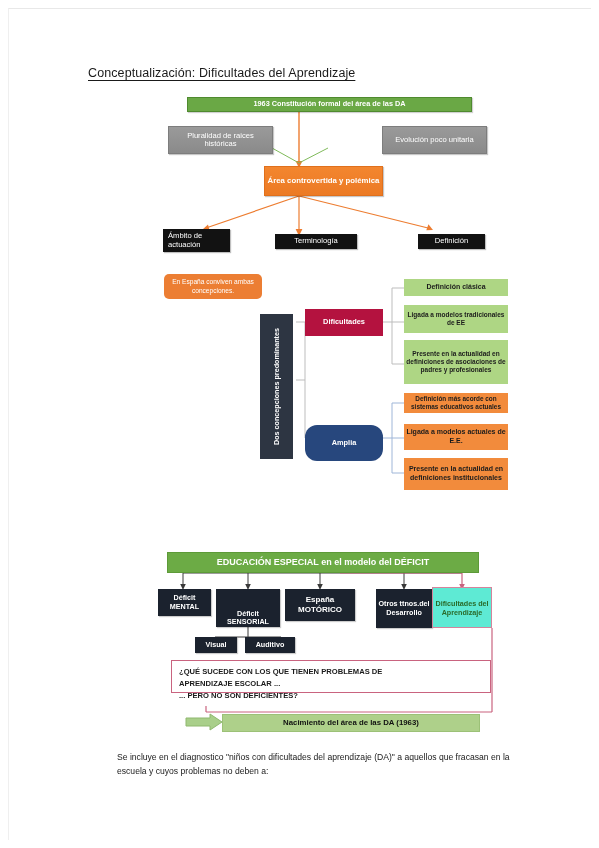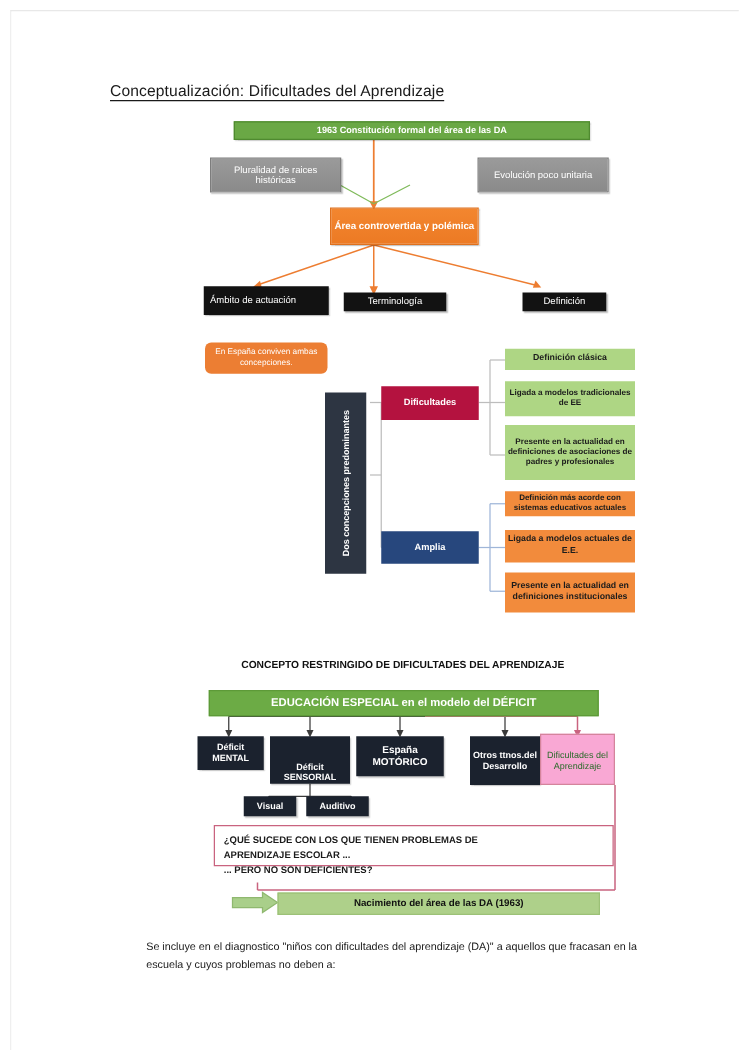--- a/index.html
+++ b/index.html
@@ -28,21 +28,21 @@
   .crimson{background:#b4123f;color:#ffffff;font-weight:bold;font-size:7.4px;}
   .navyblue{background:#27477d;color:#ffffff;font-weight:bold;font-size:7.4px;}
   .lgreen{background:#aed684;color:#1c1c1c;font-size:6.5px;line-height:1.28;}
   .lgreen.b{font-weight:bold;font-size:7px;}
   .orange2{background:#f28b3c;color:#1c1c1c;font-weight:bold;font-size:6.4px;line-height:1.25;}
 
   .sec2-title{position:absolute;left:193px;top:527px;font-size:8.2px;font-weight:bold;color:#111;white-space:nowrap;}
   .green-bar{background:#6cab45;color:#ffffff;font-weight:bold;font-size:9px;border:1px solid #5d9a38;}
   .dk{background:#1b222e;color:#ffffff;font-weight:bold;font-size:7.2px;line-height:1.2;
       box-shadow:1px 1px 1px rgba(0,0,0,.2);}
-  .pinkbox{background:#f9a8d4;border:1.2px solid #d4849c;color:#2a6b2a;font-weight:normal;font-size:7.2px;line-height:1.25;}
+  .pinkbox{background:#5eead4;border:1.2px solid #d4849c;color:#2a6b2a;font-weight:bold;font-size:7.2px;line-height:1.25;}
   .qbox{position:absolute;box-sizing:border-box;background:#ffffff;border:1.2px solid #c9637f;
       font-size:7.6px;font-weight:bold;color:#1a1a1a;padding:5px 7px;line-height:1.55;}
   .qbox .r{text-align:left;}
   .nac{background:#aed08a;color:#111;font-weight:bold;font-size:7.8px;border:1px solid #9cc177;}
 
   .para{position:absolute;left:117px;top:751px;width:400px;font-size:8.6px;color:#1a1a1a;line-height:1.62;}
   svg.ov{position:absolute;left:0;top:0;width:599px;height:848px;pointer-events:none;}
 </style>
 </head>
 <body>
@@ -120,21 +120,21 @@
     <span>Pluralidad de raices históricas</span>
   </div>
   <div class="bx grey" style="left:382px;top:126px;width:105px;height:28px;">
     <span>Evolución poco unitaria</span>
   </div>
 
   <div class="bx orange" style="left:264px;top:166px;width:119px;height:30px;">
     <span>Área controvertida y polémica</span>
   </div>
 
-  <div class="bx black" style="left:163px;top:229px;width:100px;height:23px;justify-content:flex-start;text-align:left;padding-left:3px;">
+  <div class="bx black" style="left:163px;top:229px;width:67px;height:23px;justify-content:flex-start;text-align:left;padding-left:3px;">
     <span>Ámbito de actuación</span>
   </div>
   <div class="bx black" style="left:275px;top:234px;width:82px;height:15px;">
     <span>Terminología</span>
   </div>
   <div class="bx black" style="left:418px;top:234px;width:67px;height:15px;">
     <span>Definición</span>
   </div>
 
   <div class="bx orange-round" style="left:164px;top:274px;width:98px;height:25px;">
@@ -142,21 +142,21 @@
   </div>
 
   <div class="bx navy-v" style="left:260px;top:314px;width:33px;height:145px;">
     <span>Dos concepciones predominantes</span>
   </div>
 
   <div class="bx crimson" style="left:305px;top:309px;width:78px;height:27px;">
     <span>Dificultades</span>
   </div>
 
-  <div class="bx navyblue" style="left:305px;top:425px;width:78px;height:26px;">
+  <div class="bx navyblue" style="left:305px;top:425px;width:78px;height:36px;border-radius:12px;">
     <span>Amplia</span>
   </div>
 
   <div class="bx lgreen b" style="left:404px;top:279px;width:104px;height:17px;">
     <span>Definición clásica</span>
   </div>
   <div class="bx lgreen" style="left:404px;top:305px;width:104px;height:28px;font-weight:bold;">
     <span>Ligada a modelos tradicionales de EE</span>
   </div>
   <div class="bx lgreen" style="left:404px;top:340px;width:104px;height:44px;font-weight:bold;">
@@ -166,21 +166,20 @@
   <div class="bx orange2" style="left:404px;top:393px;width:104px;height:20px;">
     <span>Definición más acorde con sistemas educativos actuales</span>
   </div>
   <div class="bx orange2" style="left:404px;top:424px;width:104px;height:26px;font-size:7px;">
     <span>Ligada a modelos actuales de E.E.</span>
   </div>
   <div class="bx orange2" style="left:404px;top:458px;width:104px;height:32px;font-size:7px;">
     <span>Presente en la actualidad en definiciones institucionales</span>
   </div>
 
-  <div class="sec2-title">CONCEPTO RESTRINGIDO DE DIFICULTADES DEL APRENDIZAJE</div>
 
   <div class="bx green-bar" style="left:167px;top:552px;width:312px;height:21px;">
     <span>EDUCACIÓN ESPECIAL en el modelo del DÉFICIT</span>
   </div>
 
   <div class="bx dk" style="left:158px;top:589px;width:53px;height:27px;">
     <span>Déficit MENTAL</span>
   </div>
   <div class="bx dk" style="left:216px;top:589px;width:64px;height:38px;align-items:flex-end;">
     <span>Déficit SENSORIAL</span>

